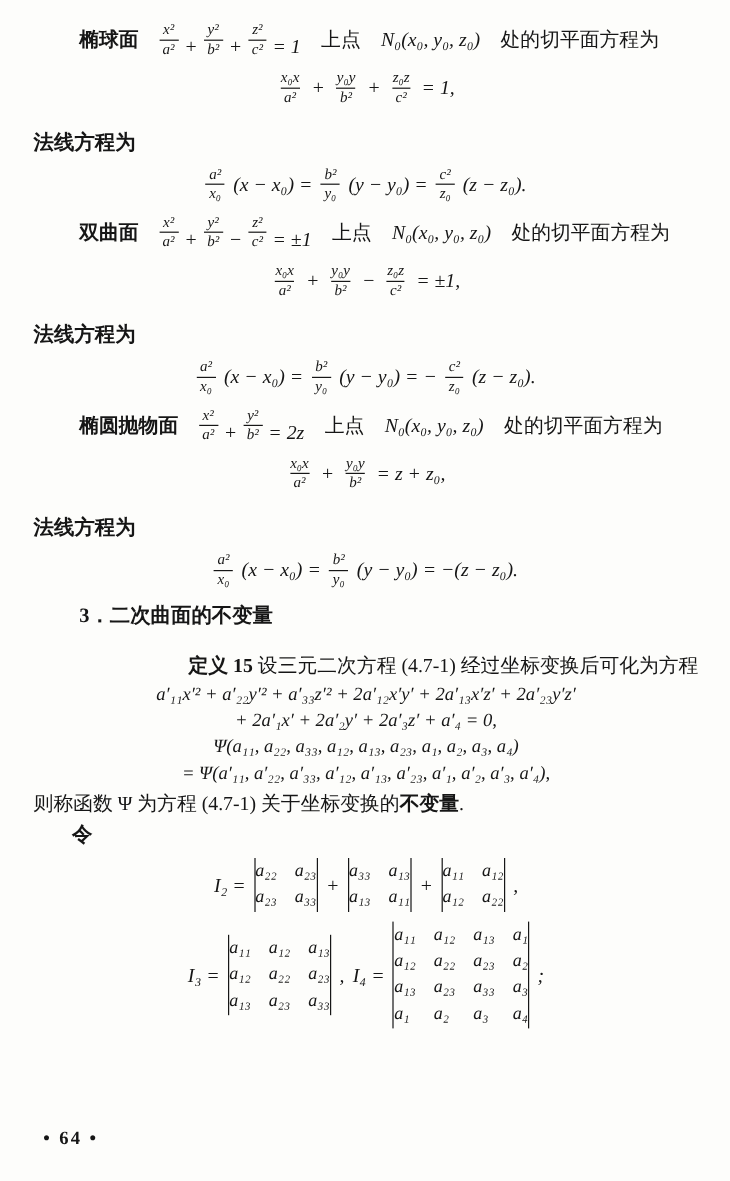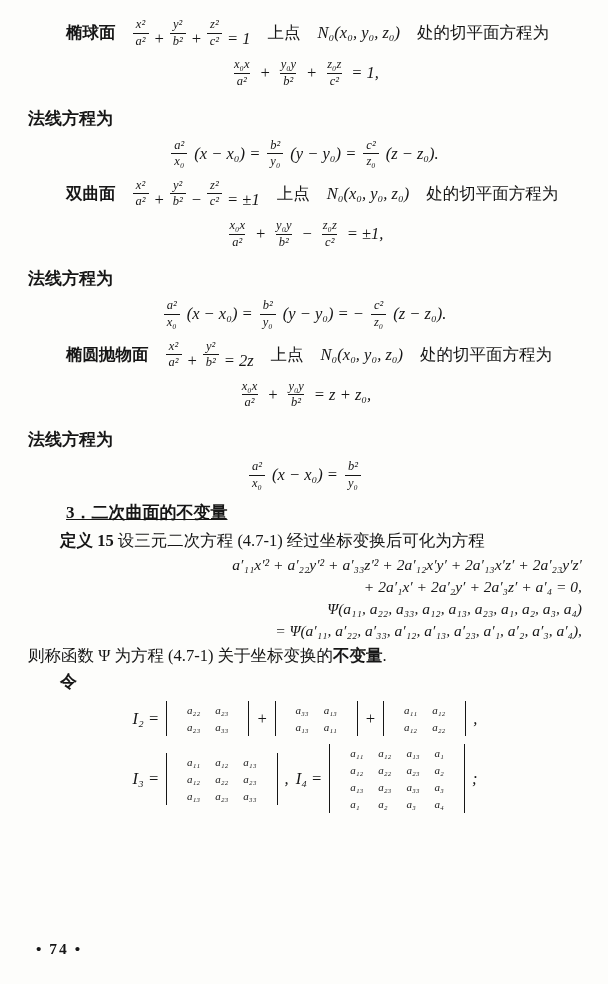--- a/index.html
+++ b/index.html
@@ -22,44 +22,44 @@
     padding-left:38px; font-size:16.5px; margin:3px 0 1px;
     white-space:nowrap;
   }
   .mrow { display:inline-flex; align-items:flex-end; gap:5px; }
 
   
   .eq {
     display:flex; align-items:center; justify-content:center; gap:7px;
     font-size:16.5px; margin:8px 0; font-style:italic; white-space:nowrap;
   }
-  .eqtext { text-align:right; font-size:15.5px; font-style:italic; margin:4px 0; white-space:nowrap; }
+  .eqtext { text-align:center; font-size:15.5px; font-style:italic; margin:4px 0; white-space:nowrap; }
 
   .label { font-size:17px; margin:17px 0 1px; font-weight:bold; }
 
   
   .frac {
     display:inline-flex; flex-direction:column; align-items:center;
     font-style:italic; font-size:12.5px; line-height:1.25; vertical-align:middle;
   }
   .fnum { padding:0 3px; }
   .fden { border-top:1px solid #161616; padding:0 3px; }
 
   
   .det {
     display:inline-grid; column-gap:15px; row-gap:5px;
     border-left:1.5px solid #161616; border-right:1.5px solid #161616;
-    padding:3px 20px; font-style:italic; font-size:11px; text-align:left;
+    padding:3px 0; font-style:italic; font-size:15px; text-align:left;
   }
   .det2 { grid-template-columns:auto auto; }
   .det3 { grid-template-columns:auto auto auto; }
   .det4 { grid-template-columns:auto auto auto auto; }
 
-  .subhead { font-size:17px; padding-left:38px; margin:10px 0 6px; font-weight:bold;text-decoration:underline; }
-  .def-line { font-size:16.5px; padding-left:32px; margin:3px 0; }
+  .subhead { font-size:17px; padding-left:38px; margin:10px 0 20px; font-weight:bold; }
+  .def-line { font-size:16.5px; padding-left:32px; margin:3px 0;text-align:right; }
   .body-line { font-size:16.5px; margin:5px 0 3px; }
   .let-line { font-size:17px; padding-left:32px; margin:3px 0 2px; font-weight:bold; }
 
   .ieq { margin:8px 0; }
 
   footer {
     position:absolute; left:36px; bottom:26px;
     font-weight:bold; font-size:15.5px; letter-spacing:2px;
   }
 </style>
@@ -225,20 +225,21 @@
     <p class="eq">
       <span class="frac">
           <span class="fnum">a²</span>
           <span class="fden">x₀</span>
         </span>
       <span>(x − x₀) =</span>
       <span class="frac">
           <span class="fnum">b²</span>
           <span class="fden">y₀</span>
         </span>
+      <span>(y − y₀) = −(z − z₀).</span>
     </p>
   </section>
 
   <section>
     <p class="subhead">3．二次曲面的不变量</p>
     <p class="def-line">
       <span class="bold">定义 15</span>
       <span>设三元二次方程 (4.7-1) 经过坐标变换后可化为方程</span>
     </p>
     <p class="eqtext">a′₁₁x′² + a′₂₂y′² + a′₃₃z′² + 2a′₁₂x′y′ + 2a′₁₃x′z′ + 2a′₂₃y′z′</p>
@@ -306,15 +307,15 @@
           <span>a₁</span>
           <span>a₂</span>
           <span>a₃</span>
           <span>a₄</span>
         </span>
       <span>;</span>
     </p>
   </section>
 
   <footer>
-    <span>• 74 •</span>
+    <span>• 64 •</span>
   </footer>
 </div>
 
 </body></html>

